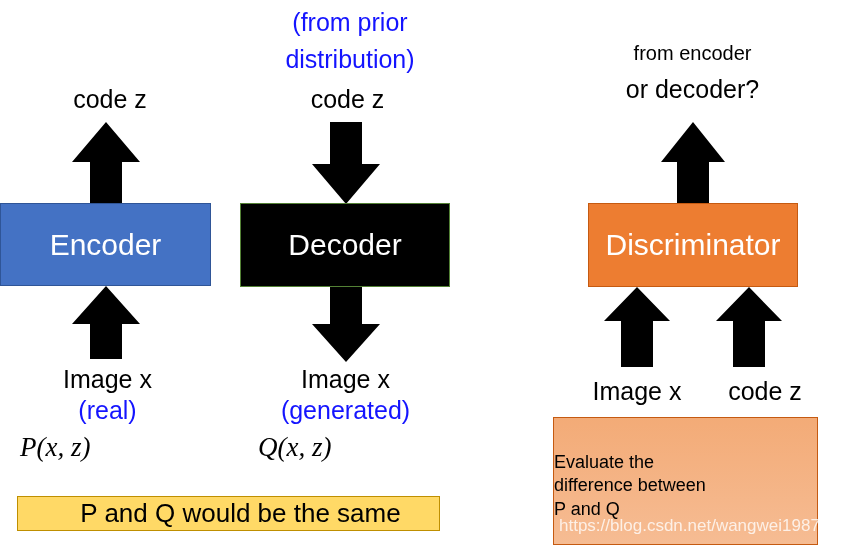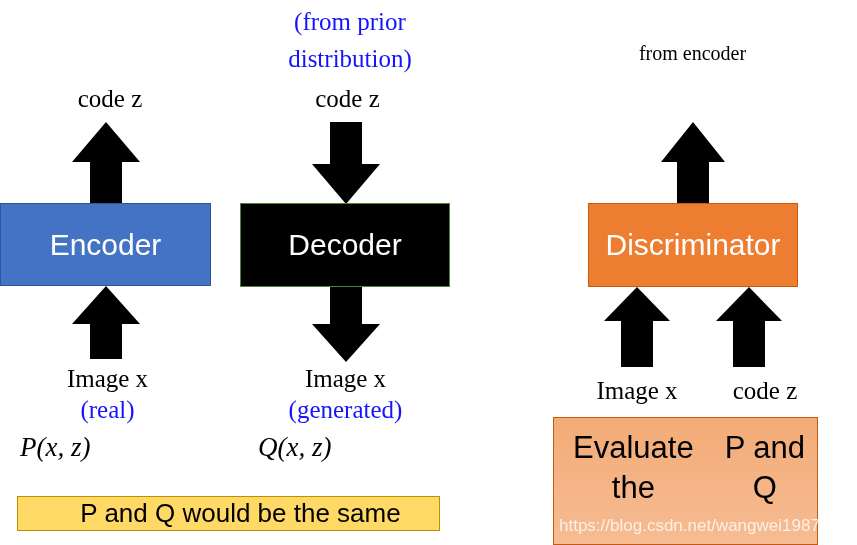--- a/index.html
+++ b/index.html
@@ -15,21 +15,21 @@
     overflow: hidden;
     font-family: "Liberation Sans", sans-serif;
     -webkit-font-smoothing: antialiased;
   }
   .txt {
     position: absolute;
     text-align: center;
     color: #000000;
     line-height: 1.12;
     white-space: pre;
-    font-family: Liberation Serif, serif;
+    font-family: Liberation Sans, sans-serif;
   }
   .blue-txt { color: #1414ff; }
   .math {
     position: absolute;
     color: #000000;
     font-family: "Liberation Serif", serif;
     font-style: italic;
     font-size: 27px;
     line-height: 1;
     white-space: pre;
@@ -121,20 +121,21 @@
   </div>
 
   <div class="txt" style="left:258px; top:365px; width:175px; font-size:25px;">Image x</div>
 
   <div class="txt blue-txt" style="left:248px; top:396px; width:195px; font-size:25px;">(generated)</div>
 
   <div class="math" style="left:258px; top:434px; width:175px;">Q(x, z)</div>
 
   <div class="txt" style="left:580px; top:42px; width:225px; font-size:20px;">from encoder</div>
 
+  <div class="txt" style="left:580px; top:75px; width:225px; font-size:25px;">or decoder?</div>
 
   <div class="arrow" style="left:661px; top:122px; width:64px; height:82px;">
     <svg width="64" height="82" viewBox="0 0 64 82">
       <polygon points="32,0 64,40 48,40 48,82 16,82 16,40 0,40" fill="#000000"></polygon>
     </svg>
   </div>
 
   <div class="block" style="left:588px; top:203px; width:210px; height:84px;
               background:#ed7d31; border:1px solid #c55a11;">
     <span>Discriminator</span>
@@ -157,21 +158,22 @@
   <div class="txt" style="left:690px; top:377px; width:150px; font-size:25px;">code z</div>
 
   <div class="note" style="left:17px; top:496px; width:423px; height:35px;
               background:#ffd966; border:1px solid #bf8f00;
               align-items:center; font-size:26px;padding-left:24px;">
     <span>P and Q would be the same</span>
   </div>
 
   <div class="note" style="left:553px; top:417px; width:265px; height:128px;
               background:linear-gradient(180deg,#f3ab77 0%,#f6bc93 100%);
-              border:1px solid #c55a11; padding-top:10px; font-size:31px;
-              line-height:1.28; ">
+              border:1px solid #c55a11; padding-top:10px; font-size:18px;
+              line-height:1.28; flex-direction:column;">
     <span>Evaluate the</span>
+    <span>difference between</span>
     <span>P and Q</span>
   </div>
 
   <div class="watermark" style="left:559px; top:516px;">https://blog.csdn.net/wangwei19871103</div>
 
 </div>
 
 </body></html>

